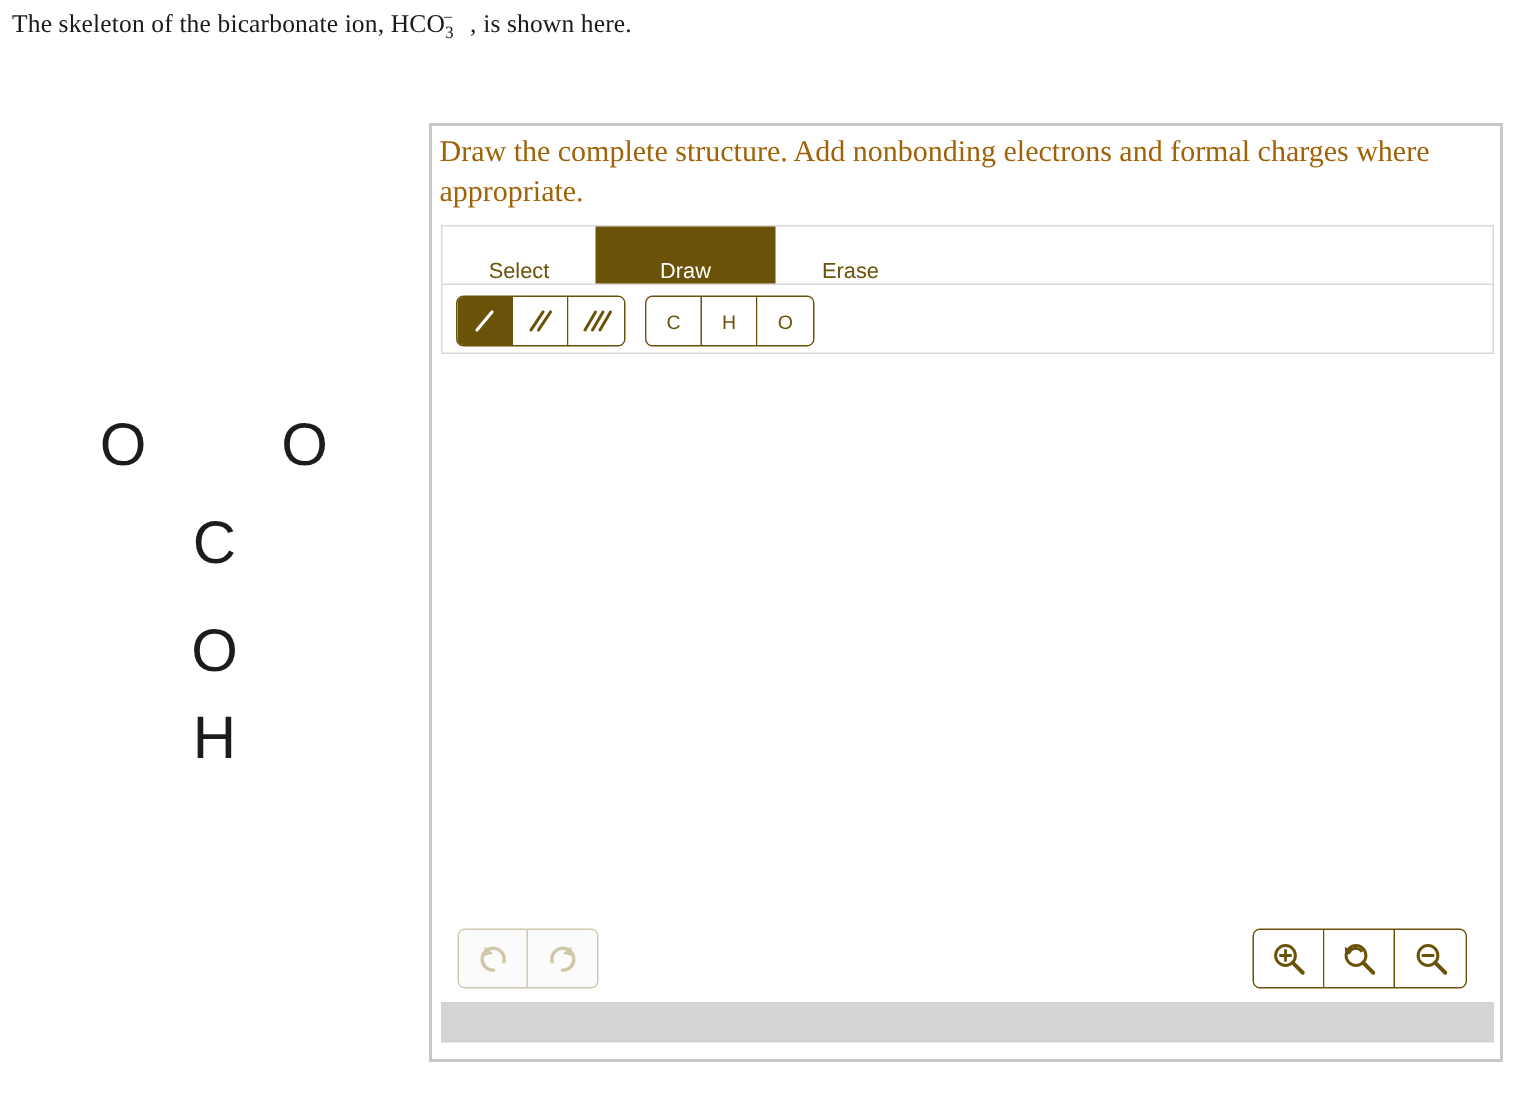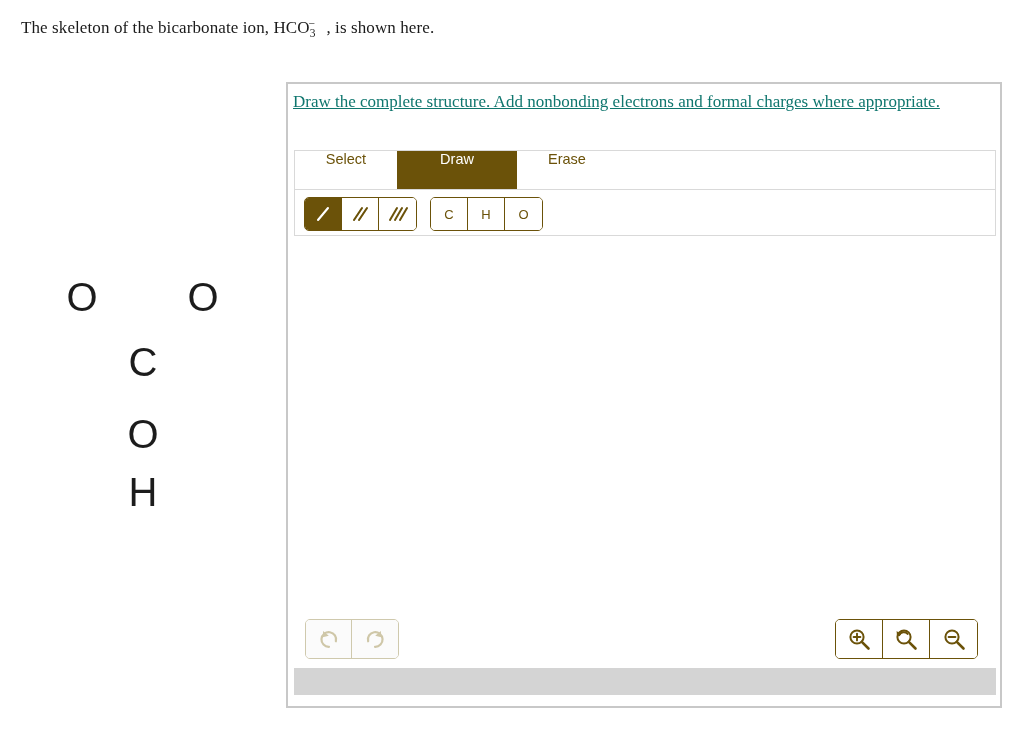--- a/index.html
+++ b/index.html
@@ -11,28 +11,27 @@
     height: 730px;
     background: #ffffff;
     font-family: "Liberation Serif", serif;
     position: relative;
     overflow: hidden;
   }
 
   
   #question-prompt {
     position: absolute;
-    left: 21px;
+    left: 8px;
     top: 6px;
     font-family: "Liberation Serif", serif;
     font-size: 17px;
     color: #1a1a1a;
     white-space: nowrap;
     letter-spacing: 0.1px;
-    margin-top: 12px;
   }
   #question-prompt .formula {
     font-family: "Liberation Serif", serif;
     position: relative;
     display: inline-block;
   }
   #question-prompt .sub {
     font-size: 11.5px;
     vertical-align: baseline;
     position: relative;
@@ -76,24 +75,23 @@
     background: #ffffff;
     box-sizing: border-box;
   }
 
   #editor-instructions {
     position: absolute;
     left: 5px;
     top: 4px;
     width: 690px;
     font-family: "Liberation Serif", serif;
-    font-size: 17px;
+    font-size: 20px;
     line-height: 27px;
-    color: #0f766e;
-    text-decoration: underline;
+    color: #a16207;
   }
 
   
   #tab-bar {
     position: absolute;
     left: 6px;
     top: 66px;
     width: 702px;
     height: 40px;
     box-sizing: border-box;
@@ -106,21 +104,21 @@
   #tab-bar .tab-right-cap {
     position: absolute;
     right: 0;
     top: -1px;
     bottom: -1px;
     width: 1px;
     background: #d9d9d9;
   }
   .tab {
     display: flex;
-    align-items: flex-start;
+    align-items: flex-end;
     justify-content: center;
     font-family: "Liberation Sans", sans-serif;
     font-size: 14.5px;
     color: #6b5209;
     background: transparent;
     cursor: pointer;
     user-select: none;
     box-sizing: border-box;
   }
   .tab.active {

